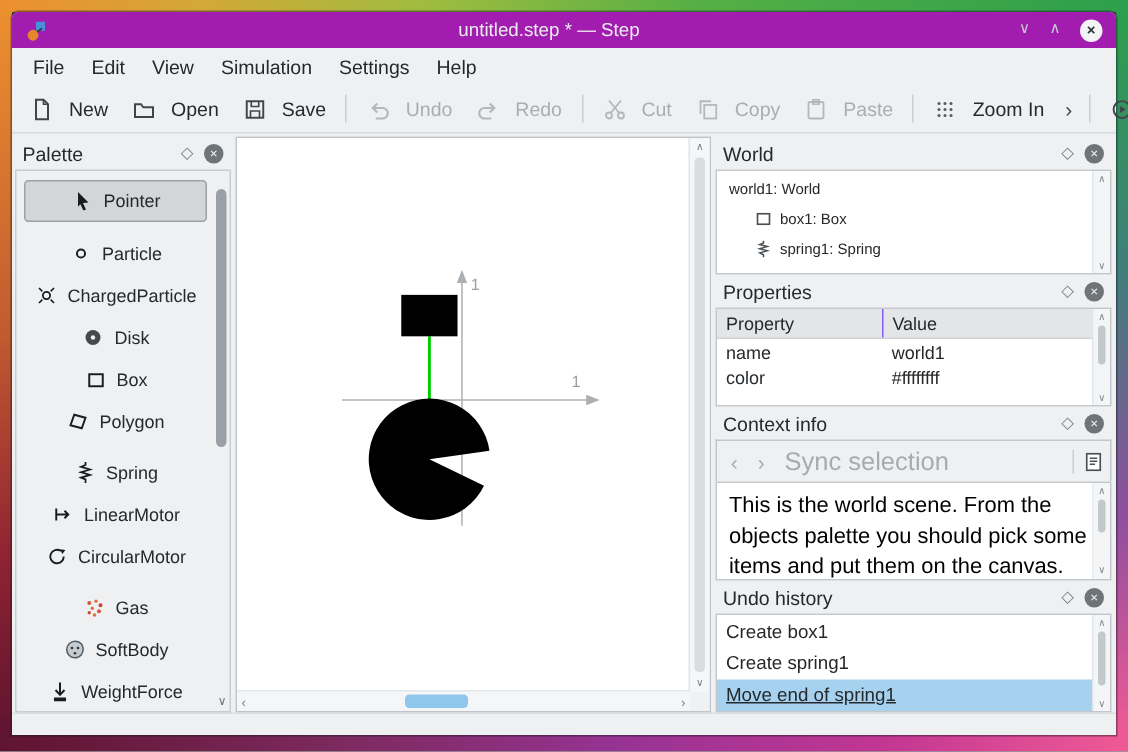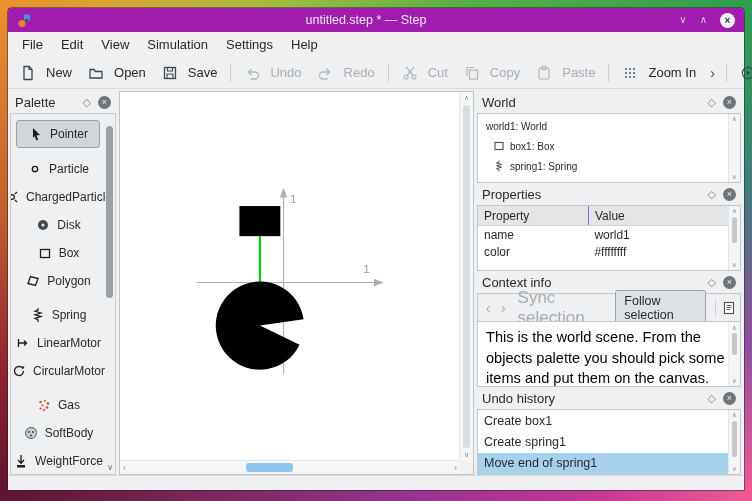--- a/index.html
+++ b/index.html
@@ -46,21 +46,21 @@
 
   
   .panel{display:flex;flex-direction:column;min-height:0;}
   .panel-header{height:22px;display:flex;align-items:center;font-size:13px;padding:0 5px;flex:none;}
   .ph-title{flex:1;}
   .ph-float{color:#7d8387;font-size:11px;margin-right:7px;line-height:1;}
   .ph-close{width:13px;height:13px;border-radius:50%;background:#6e7477;color:#eff0f1;
     font-size:9px;line-height:13px;text-align:center;}
 
   
-  .palette{width:106px;flex:none;}
+  .palette{width:144px;flex:none;}
   .palette-body{flex:1;border:1px solid #c9cdd0;position:relative;overflow:hidden;padding:4px 12px 0 2px;}
   .pal-item{height:26px;margin:2px 3px;display:flex;align-items:center;justify-content:center;
     gap:6px;font-size:12px;}
   .pal-item.selected{background:#d2d6d9;border:1px solid #9ba1a6;border-radius:3px;}
   .pal-item.gap-top{margin-top:8px;}
   .pal-item.gap-bottom{margin-bottom:8px;}
   .pal-scroll{position:absolute;right:2px;top:6px;bottom:16px;width:7px;}
   .pal-thumb{position:absolute;top:6px;height:172px;width:7px;background:#9aa0a5;border-radius:3.5px;}
   .pal-down{position:absolute;right:2px;bottom:2px;font-size:8px;color:#6e7477;}
 
@@ -84,21 +84,21 @@
 
   .mini-scroll{position:absolute;right:0;top:0;bottom:0;width:11px;background:#f4f5f6;
     border-left:1px solid #e2e5e7;display:flex;flex-direction:column;align-items:center;
     font-size:6.5px;color:#83888c;padding:1px 0;}
   .ms-track{flex:1;width:5px;position:relative;}
   .ms-thumb{position:absolute;left:0;width:5px;background:#c3c8cb;border-radius:2.5px;}
 
   
   .tree{padding-top:2px;font-size:10px;text-align:right;}
   .tree-row{height:20px;display:flex;align-items:center;gap:5px;padding-left:8px;}
-  .tree-row.child{padding-left:15px;}
+  .tree-row.child{padding-left:25px;}
 
   
   .prop-table{width:calc(100% - 11px);border-collapse:collapse;font-size:12px;table-layout:fixed;}
   .prop-table th{background:#e3e5e7;font-weight:normal;text-align:left;height:19px;
     padding:0 6px;border-right:1px solid #8b5cf6;border-bottom:1px solid #cfd3d6;}
   .prop-table th:last-child{border-right:none;}
   .prop-table td{height:17px;padding:0 6px;white-space:nowrap;overflow:hidden;}
   .prop-table col.c1{width:44%;}
 
   
@@ -110,21 +110,21 @@
     padding:3px 8px;font-size:12.5px;}
   .ctx-spacer{flex:1;}
   .ctx-sep{width:1px;height:16px;background:#ccd0d3;margin:0 3px;}
   .ctx-text{flex:1;background:#fff;border:1px solid #c3c7cb;padding:5px 8px 0 8px;
     font-size:14.6px;line-height:1.42;color:#000;overflow:hidden;position:relative;min-height:0;}
   .ctx-text .mini-scroll{border-left:1px solid #e9ebec;}
 
   
   .undo-list{font-size:12.5px;padding-top:1px;}
   .undo-row{height:21px;line-height:21px;padding-left:6px;white-space:nowrap;overflow:hidden;}
-  .undo-row.sel{background:#a7d2ef;}
+  .undo-row.sel{background:#a7d2ef;text-decoration:underline;}
 
   
   .statusbar{height:14px;border-top:1px solid #dadddf;flex:none;}
 
   svg{display:block;flex:none;}
   .lbl{white-space:nowrap;}
 </style>
 </head>
 <body>
 
@@ -460,21 +460,20 @@
       <div class="panel" style="height:116px;">
         <div class="panel-header">
           <span class="ph-title">Context info</span>
           <span class="ph-float">◇</span>
           <span class="ph-close">×</span>
         </div>
         <div class="ctx-toolbar">
           <span class="ctx-nav">‹</span>
           <span class="ctx-nav">›</span>
           <span class="ctx-sync">Sync selection</span>
-          <span class="ctx-follow">Follow selection</span>
           <span class="ctx-spacer"></span>
           <span class="ctx-sep"></span>
           <svg width="14" height="14" viewBox="0 0 14 14">
             <rect x="2.5" y="1.5" width="9" height="11" fill="#fff" stroke="#4a5055" stroke-width="1.1"></rect>
             <path d="M4.5 4.5h5M4.5 6.5h5M4.5 8.5h3.5" stroke="#4a5055" stroke-width="0.9"></path>
           </svg>
         </div>
         <div class="ctx-text">
           <span>This is the world scene. From the objects palette you should pick some items and put them on the canvas.</span>
           <div class="mini-scroll">

